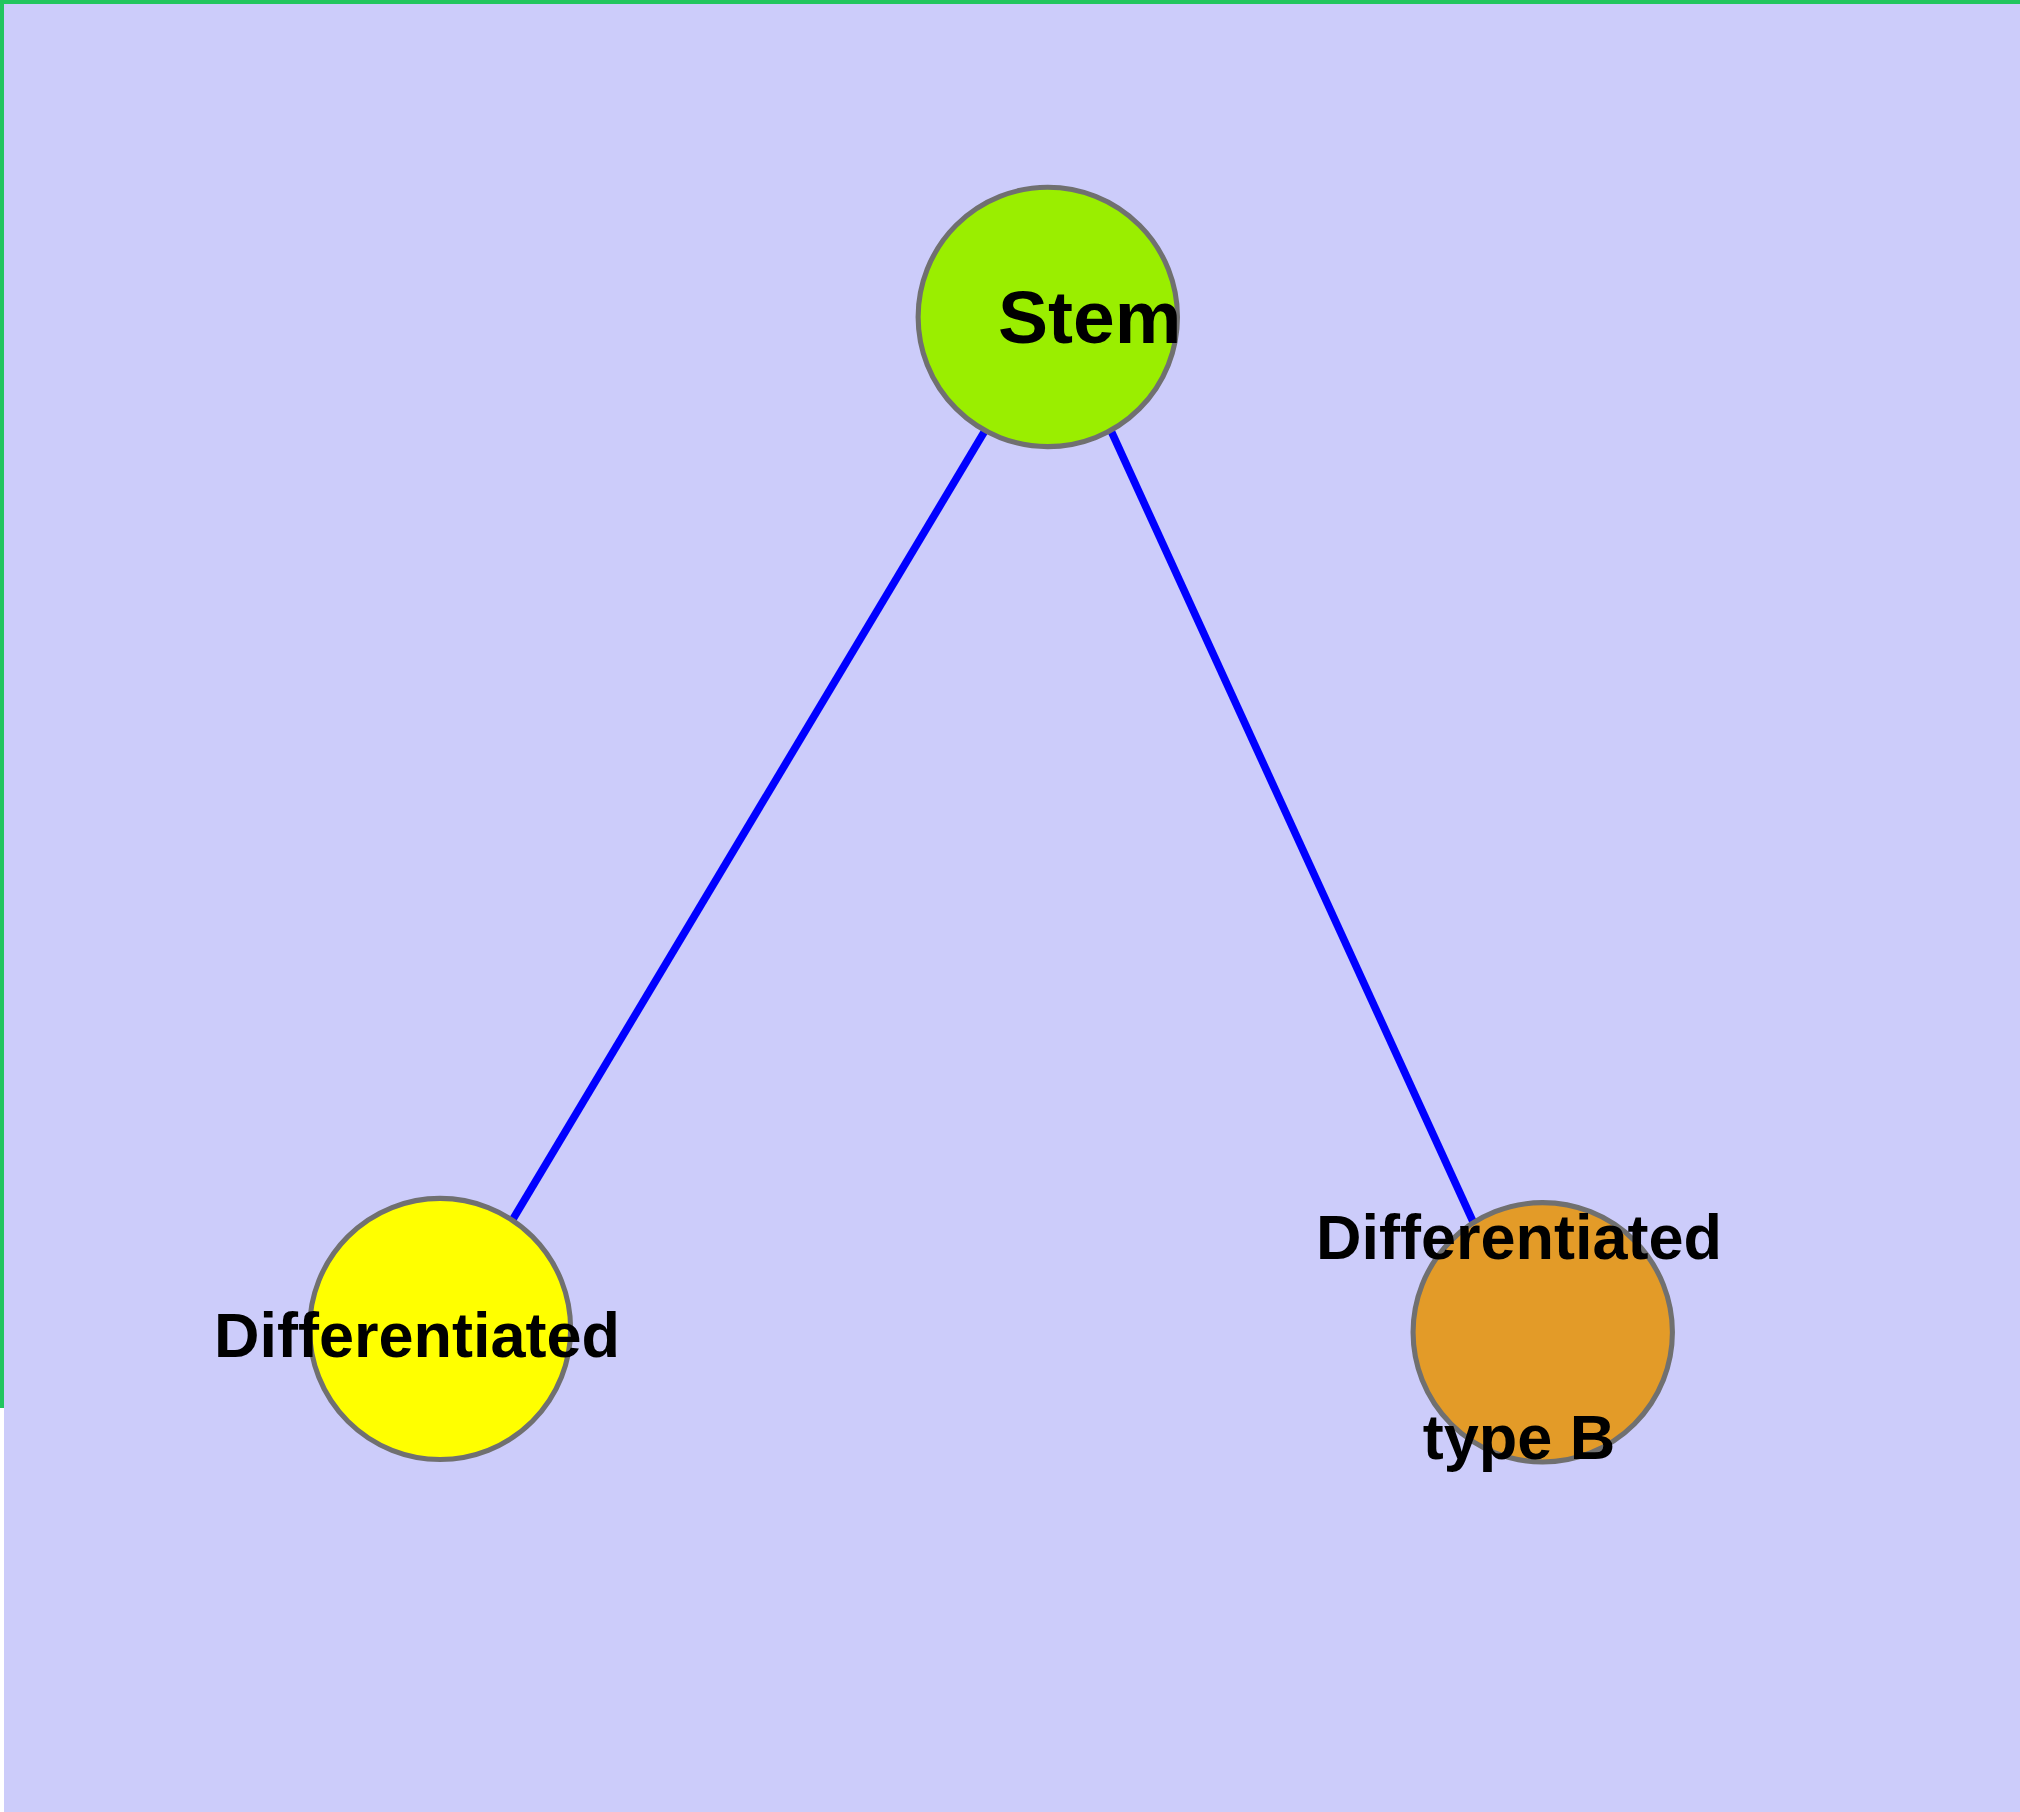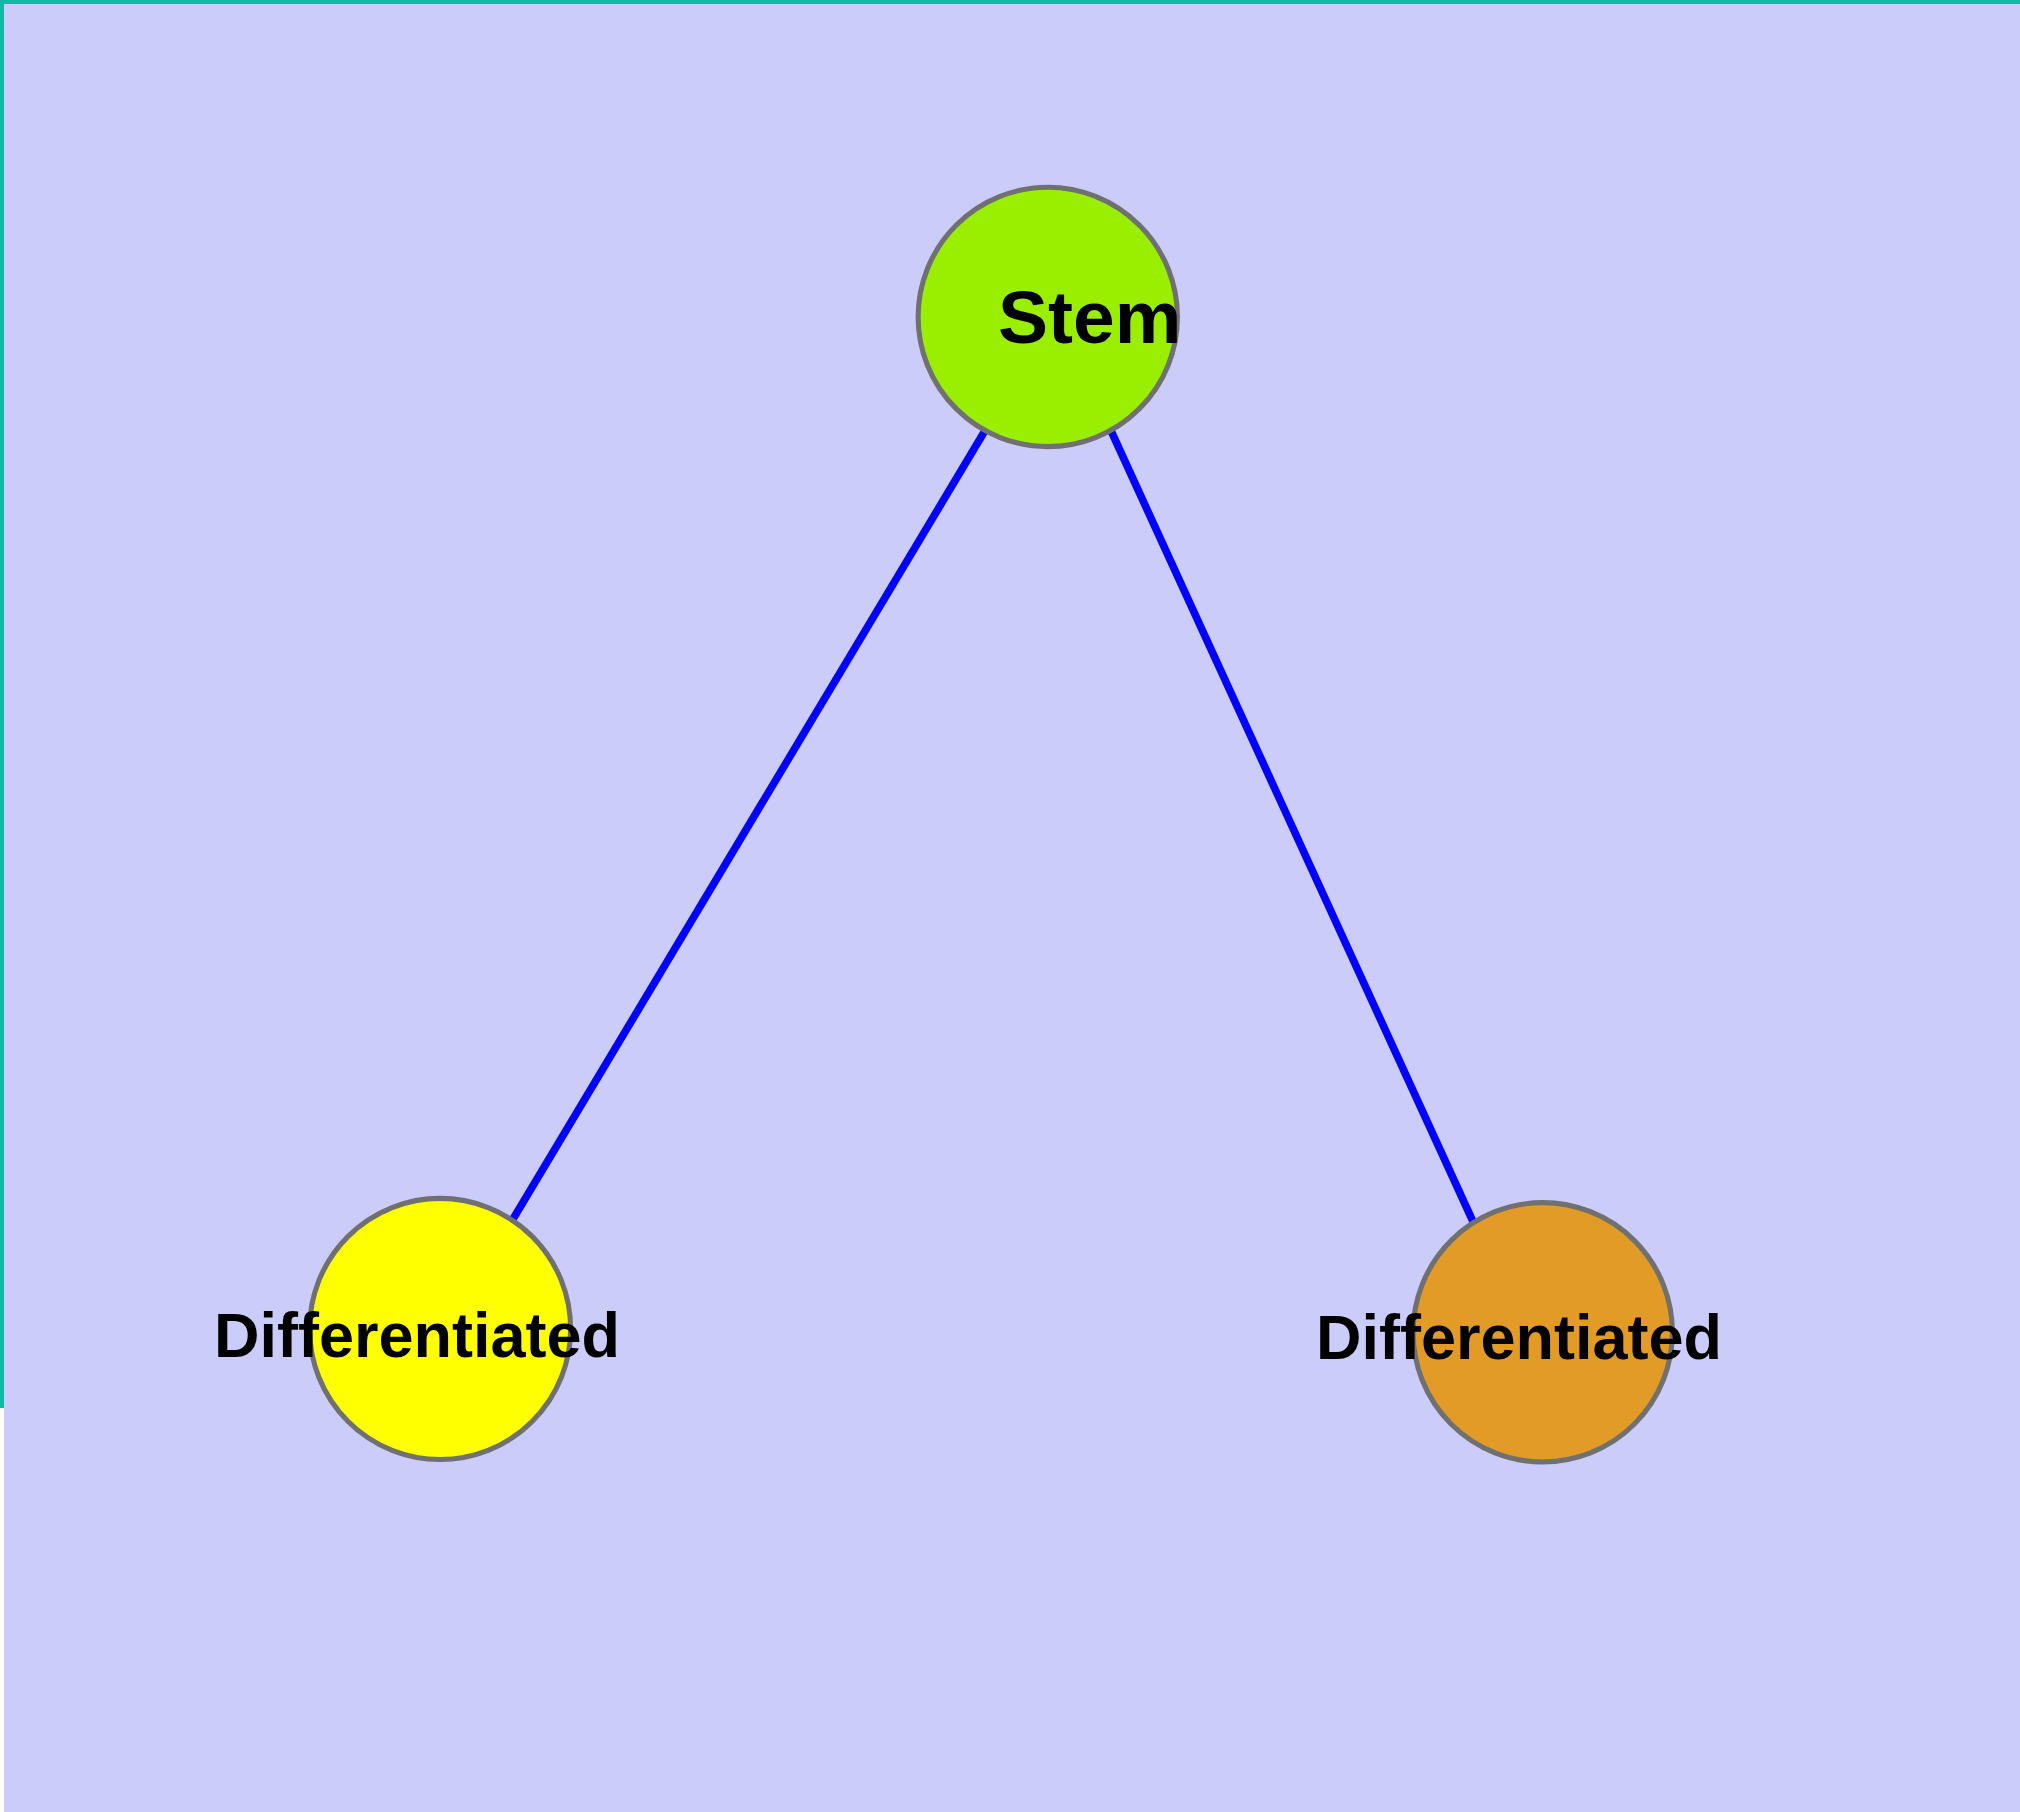--- a/index.html
+++ b/index.html
@@ -10,21 +10,21 @@
   body {
     width: 2021px;
     height: 1812px;
     overflow: hidden;
     font-family: "Liberation Sans", sans-serif;
   }
   #graph-canvas {
     position: relative;
     width: 2021px;
     height: 1408px;
-    background: #14b8a6;
+    background: #22c55e;
   }
   #graph-background {
     position: absolute;
     left: 4.2px;
     top: 4.2px;
     width: 2016px;
     height: 1808px;
     background: #ccccfa;
   }
   #graph-svg {
@@ -75,16 +75,17 @@
   <div class="node-label single" style="left: 1048px; top: 317px; color: rgb(0, 0, 0);">
     <span>Stem</span>
   </div>
 
   <div class="node-label double" style="left: 417px; top: 1335px; color: rgb(0, 0, 0);">
     <div>Differentiated</div>
   </div>
 
   <div class="node-label double" style="left: 1519px; top: 1337px; color: rgb(0, 0, 0);">
     <div>Differentiated</div>
+    <div>type B</div>
   </div>
 
 </div>
 
 
 </body></html>

